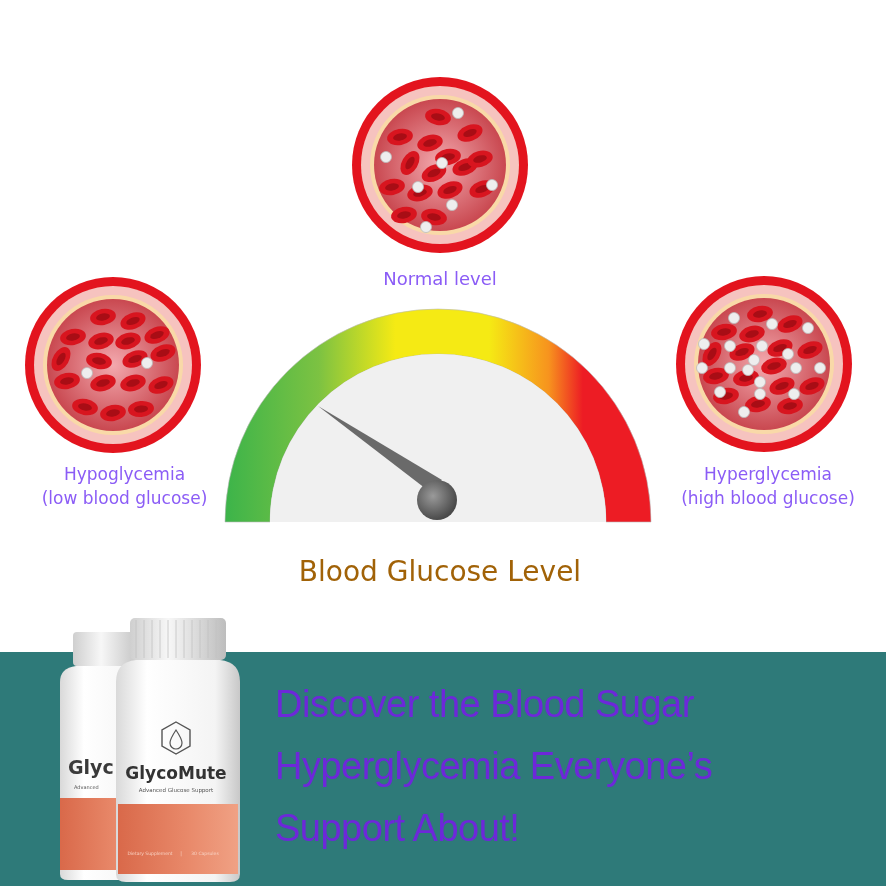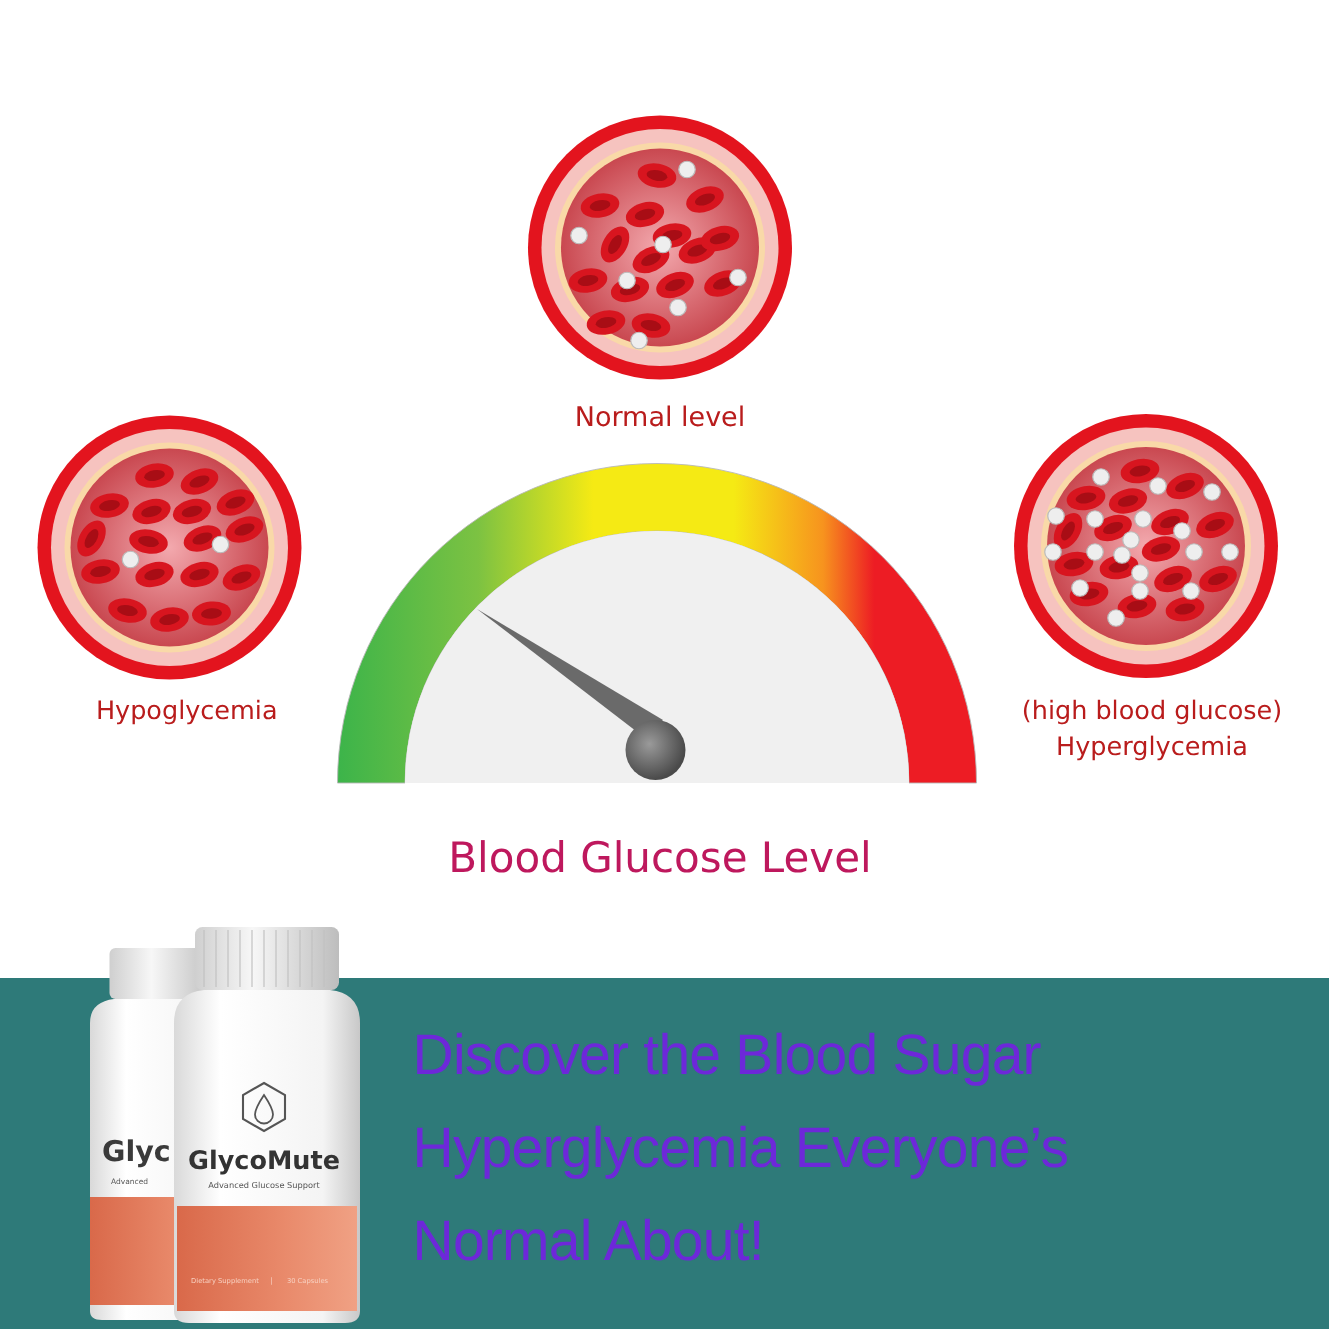--- a/index.html
+++ b/index.html
@@ -1,22 +1,22 @@
 <!DOCTYPE html>
 <html><head>
 <meta charset="utf-8">
 <style>
   html,body{margin:0;padding:0;}
   body{width:886px;height:886px;background:#ffffff;position:relative;overflow:hidden;font-family:"DejaVu Sans",sans-serif;}
   .illus{position:absolute;left:0;top:0;width:886px;height:652px;}
-  .lbl{position:absolute;color:#b91c1c;text-align:center;font-family:"DejaVu Sans",sans-serif;}
+  .lbl{position:absolute;color:#8b5cf6;text-align:center;font-family:"DejaVu Sans",sans-serif;}
   .lbl-normal{left:340px;top:268px;width:200px;font-size:18px;}
   .lbl-hypo{left:0px;top:462px;width:249px;font-size:17px;line-height:24px;}
   .lbl-hyper{left:650px;top:462px;width:236px;font-size:17px;line-height:24px;}
-  .gauge-title{position:absolute;left:230px;top:555px;width:420px;text-align:center;font-size:28px;color:#be185d;}
+  .gauge-title{position:absolute;left:230px;top:555px;width:420px;text-align:center;font-size:28px;color:#a16207;}
   .banner{position:absolute;left:0;top:652px;width:886px;height:234px;background:#2e7a79;}
   .headline{position:absolute;left:275px;top:673px;width:600px;color:#6d28d9;font-family:"Liberation Sans",sans-serif;font-size:38px;line-height:62px;letter-spacing:-0.5px;}
   .headline span{display:block;}
   .bottles{position:absolute;left:40px;top:612px;width:230px;height:274px;}
 </style>
 </head>
 <body>
 
 <svg class="illus" viewBox="0 0 886 652" xmlns="http://www.w3.org/2000/svg">
   <defs>
@@ -143,32 +143,33 @@
     <path d="M225,522 A213,213 0 0 1 651,522 L606,522 A168,168 0 0 0 270,522 Z" fill="url(#gaugeGrad)" stroke="#b8b8b8" stroke-width="0.6"></path>
     <path d="M270,522 A168,168 0 0 1 606,522 Z" fill="#f0f0f0"></path>
     <polygon points="318,406 430,492 442,480" fill="#6a6a6a"></polygon>
     <circle cx="437" cy="500" r="20" fill="url(#hub)"></circle>
   </g>
 </svg>
 
 <div class="lbl lbl-normal">Normal level</div>
 <div class="lbl lbl-hypo">
   <div>Hypoglycemia</div>
+  <div>(low blood glucose)</div>
 </div>
 <div class="lbl lbl-hyper">
+  <div>Hyperglycemia</div>
   <div>(high blood glucose)</div>
-  <div>Hyperglycemia</div>
 </div>
 <div class="gauge-title">Blood Glucose Level</div>
 
 <div class="banner"></div>
 <div class="headline">
   <span>Discover the Blood Sugar</span>
   <span>Hyperglycemia Everyone’s</span>
-  <span>Normal About!</span>
+  <span>Support About!</span>
 </div>
 
 <svg class="bottles" viewBox="0 0 230 274" xmlns="http://www.w3.org/2000/svg">
   <defs>
     <linearGradient id="bodyG" x1="0" y1="0" x2="1" y2="0">
       <stop offset="0%" stop-color="#d9d9d9"></stop>
       <stop offset="25%" stop-color="#ffffff"></stop>
       <stop offset="80%" stop-color="#f4f4f4"></stop>
       <stop offset="100%" stop-color="#c8c8c8"></stop>
     </linearGradient>

